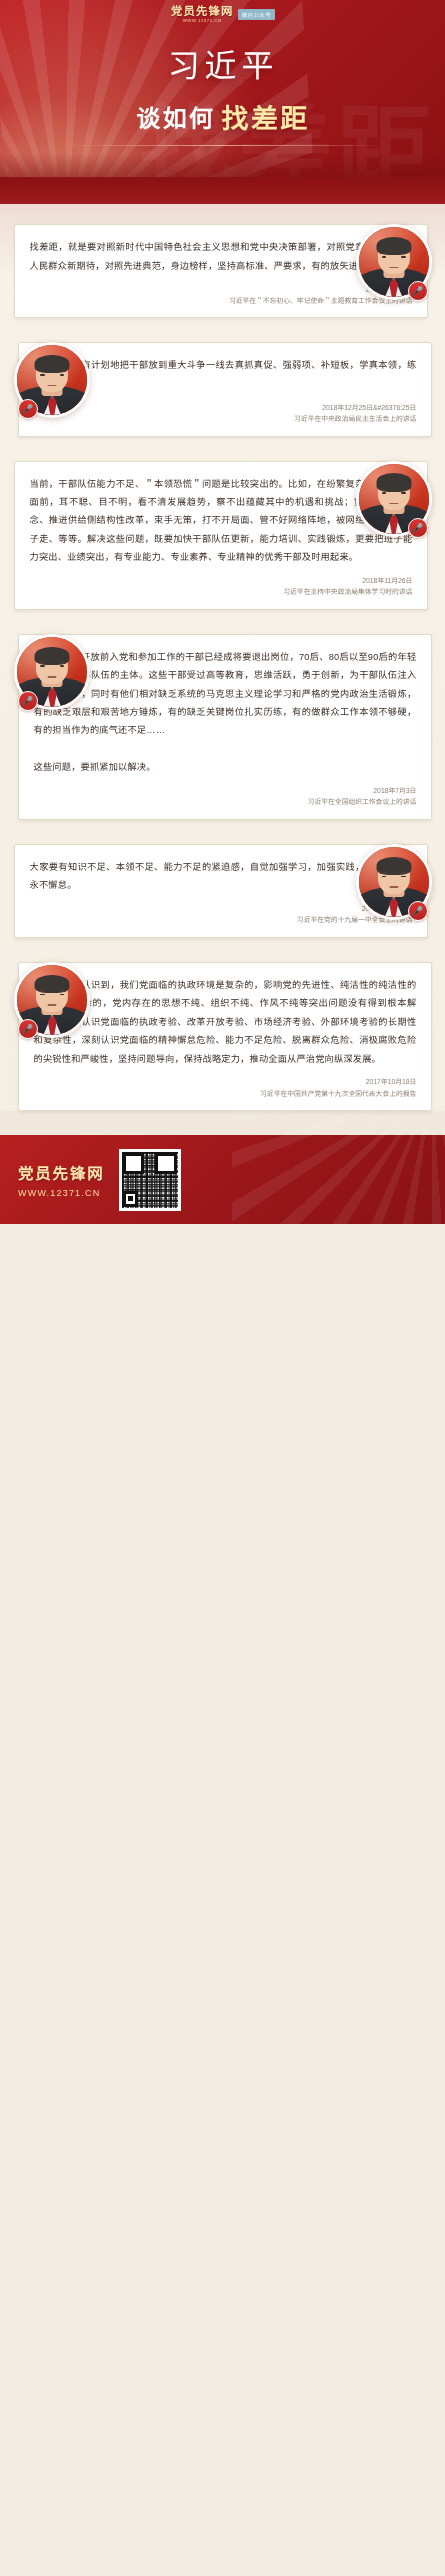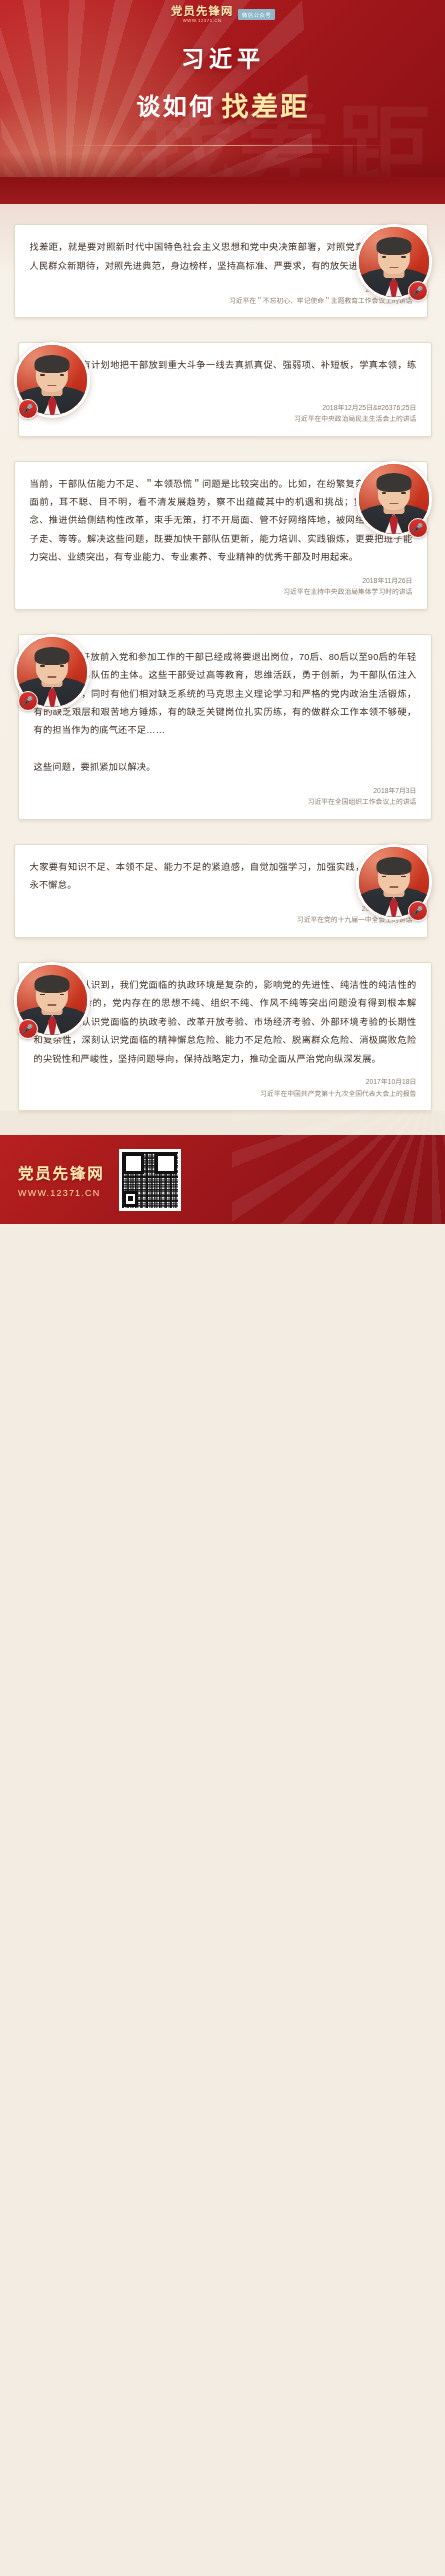--- a/index.html
+++ b/index.html
@@ -58,21 +58,21 @@
     font-size: 4.2px; color: #ffd9a0; letter-spacing: 0.6px; margin-top: 1.8px;
   }
   .logo-tag {
     background: #8fb6c9; color: #fff; font-size: 5.3px; padding: 1.8px 3.6px;
     border-radius: 1.2px; letter-spacing: 0.6px;
   }
   .hero-title-wrap {
     position: relative; z-index: 4; text-align: center; margin-top: 16.6px;
   }
   .hero-title-1 {
-    font-size: 23px; font-weight: bold; color: #fff; letter-spacing: 4.8px;
+    font-size: 32px; font-weight: normal; color: #fff; letter-spacing: 4.8px;
     text-shadow: 0 1.8px 6px rgba(90,0,0,.45);
   }
   .hero-title-2 {
     margin-top: 10.7px; font-size: 24px; font-weight: bold; color: #fff;
     letter-spacing: 2.4px; display:flex; align-items:center; justify-content:center; gap: 6px;
   }
   .hero-title-2 .hl {
     color: #ffe9a8; font-size: 27px;
     text-shadow: 0 1.8px 4.8px rgba(90,0,0,.5);
   }

